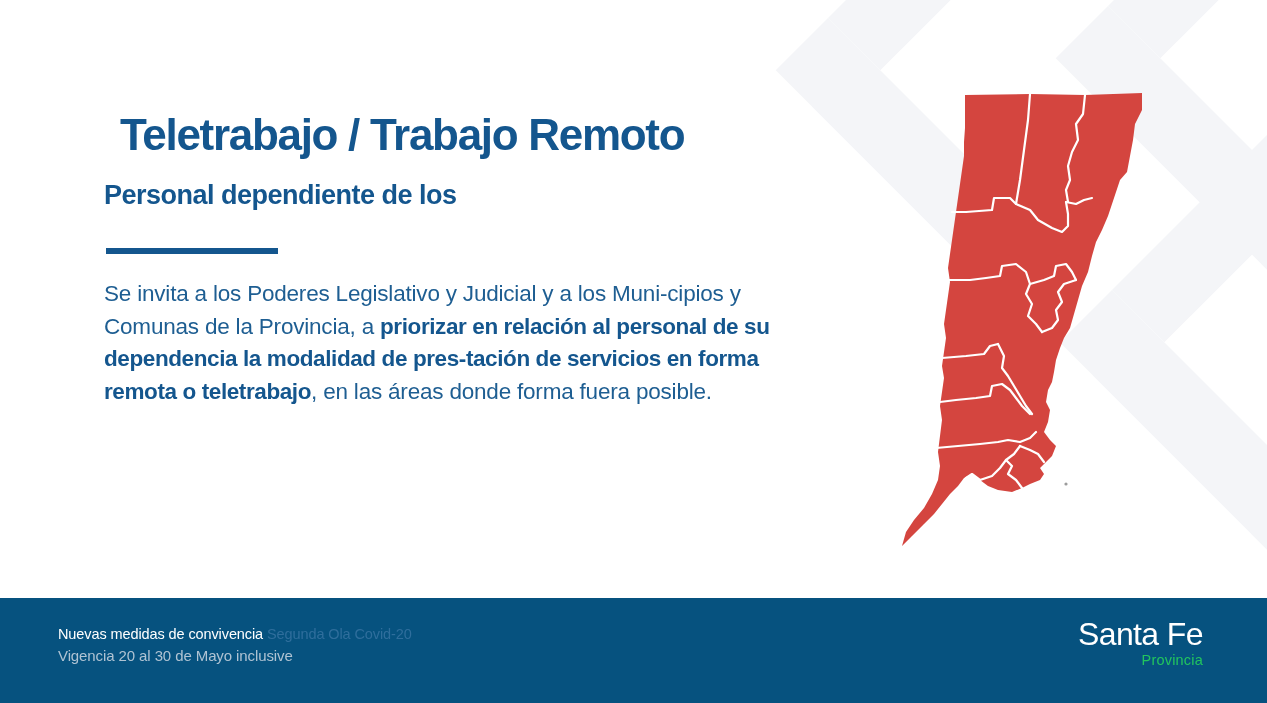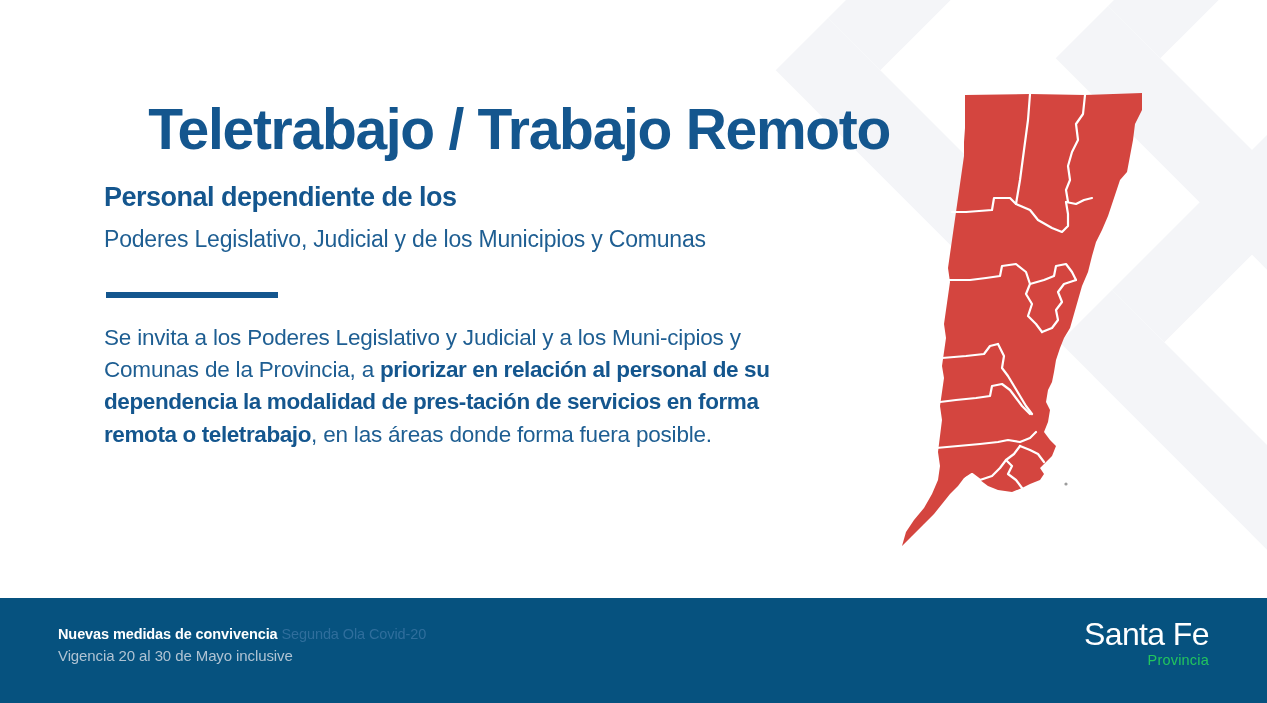--- a/index.html
+++ b/index.html
@@ -39,29 +39,28 @@
 
   
   .content {
     position: absolute;
     left: 104px;
     top: 96px;
     width: 790px;
   }
 
   .headline {
-    margin: 4px;
+    margin: 16px;
     font-family: "Liberation Sans", sans-serif;
-    font-size: 57px;
+    font-size: 44px;
     line-height: 1.05;
     font-weight: 700;
     letter-spacing: -1.3px;
     color: #14568E;
     white-space: nowrap;
-    text-align: right;
   }
 
   .subtitle-strong {
     margin: 22px 0 14px 0;
     font-size: 27px;
     line-height: 1.12;
     font-weight: 700;
     letter-spacing: -0.5px;
     color: #14568E;
   }
@@ -120,38 +119,38 @@
     position: absolute;
     left: 58px;
     top: 27px;
   }
   .footer-line1 {
     font-size: 14.5px;
     line-height: 1.25;
     letter-spacing: -0.1px;
   }
   .footer-line1 .f-bold {
-    font-weight: 700;
+    font-weight: 400;
     color: #ffffff;
   }
   .footer-line1 .f-sub {
     font-weight: 400;
     color: #2F6E9C;
   }
   .footer-line2 {
     margin-top: 4px;
     font-size: 15px;
     font-weight: 400;
     color: #AFC3D3;
     letter-spacing: -0.1px;
   }
 
   .logo {
     position: absolute;
-    right: 58px;
+    right: 64px;
     top: 20px;
     text-align: right;
   }
   .logo-main {
     font-size: 32px;
     font-weight: 400;
     color: #ffffff;
     letter-spacing: -0.6px;
     line-height: 1.0;
   }
@@ -177,21 +176,20 @@
     <div class="chev chev-c1"></div>
     <div class="chev chev-c2"></div>
   </div>
 
   <div class="content">
 
     <h1 class="headline">Teletrabajo / Trabajo Remoto</h1>
 
     <p class="subtitle-strong">Personal dependiente de los</p>
 
-    <p class="subtitle-light">Poderes Legislativo, Judicial y de los Municipios y Comunas</p>
 
     <div class="rule"></div>
 
     <p class="body-copy"><span>Se invita a los Poderes Legislativo y Judicial y a los Muni-cipios y Comunas de la Provincia, a </span><b>priorizar en relación al personal de su dependencia la modalidad de pres-tación de servicios en forma remota o teletrabajo</b><span>, en las áreas donde forma fuera posible.</span></p>
 
   </div>
 
   <div class="map-wrap">
     <svg viewBox="0 0 290 490" xmlns="http://www.w3.org/2000/svg">
       <g>

